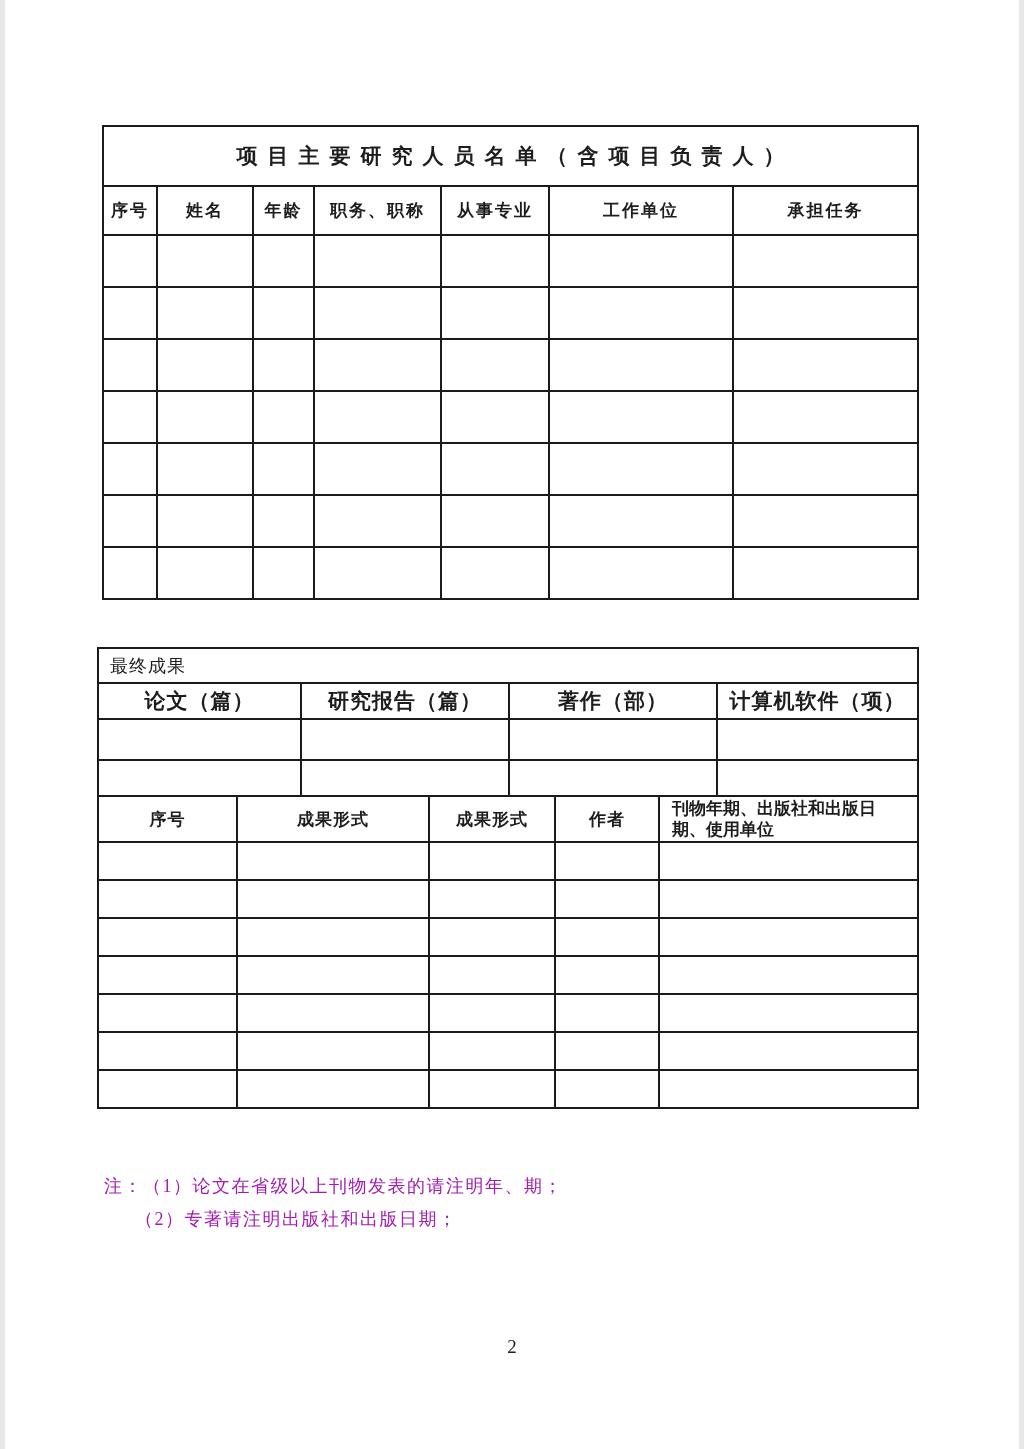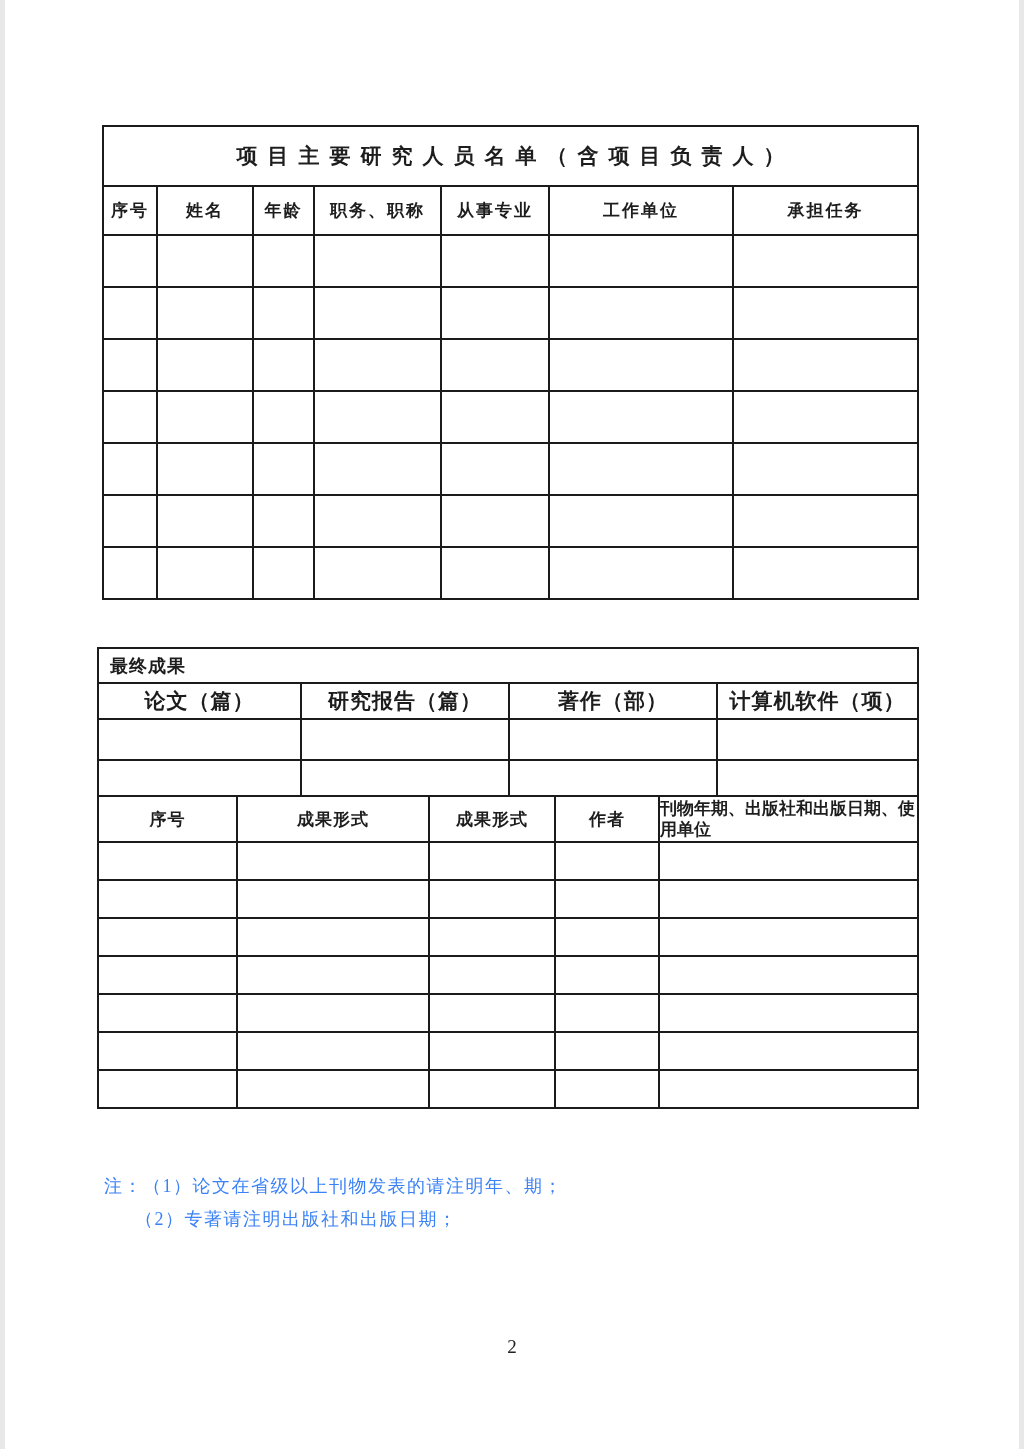--- a/index.html
+++ b/index.html
@@ -18,31 +18,31 @@
   
   .t1{position:absolute;left:97px;top:125px;width:815px;}
   .t1-title td{height:58px;font-weight:bold;font-size:21px;letter-spacing:10px;text-indent:10px;}
   .t1-head td{height:47px;font-weight:bold;font-size:17px;letter-spacing:2px;}
   .t1-row td{height:50px;}
 
   
   .t2wrap{position:absolute;left:92px;top:647px;width:820px;}
   .t2a,.t2b{width:820px;}
   .t2b{margin-top:-2px;}
-  .t2-label td{height:33px;text-align:left;padding-left:11px;font-weight:bold;font-size:18px;letter-spacing:1px;}
+  .t2-label td{height:33px;text-align:left;padding-left:11px;font-weight:normal;font-size:18px;letter-spacing:1px;}
   .t2-head td{height:34px;font-weight:bold;font-size:21px;letter-spacing:1px;}
   .r-e1 td{height:39px;}
   .r-sch td{height:38px;}
   .r-e2 td{height:34px;}
   .t2b-head td{height:41px;font-weight:bold;font-size:17px;letter-spacing:1px;}
-  .t2b-head td.wrapcell{text-align:left;padding:1px 0;line-height:21px;letter-spacing:0;}
+  .t2b-head td.wrapcell{text-align:left;padding:1px 12px;line-height:21px;letter-spacing:0;}
   .t2b-row td{height:36px;}
 
   
-  .notes{position:absolute;left:99px;top:1170px;font-size:18px;letter-spacing:1.5px;line-height:33px;color:#3b82f6;}
+  .notes{position:absolute;left:99px;top:1170px;font-size:18px;letter-spacing:1.5px;line-height:33px;color:#a21caf;}
   .notes .indent{padding-left:31px;}
 
   .pagenum{position:absolute;top:1336px;left:0;width:100%;text-align:center;font-size:19px;color:#222;}
 </style>
 </head>
 <body>
 
 <div class="page">
 
   <table class="t1">

